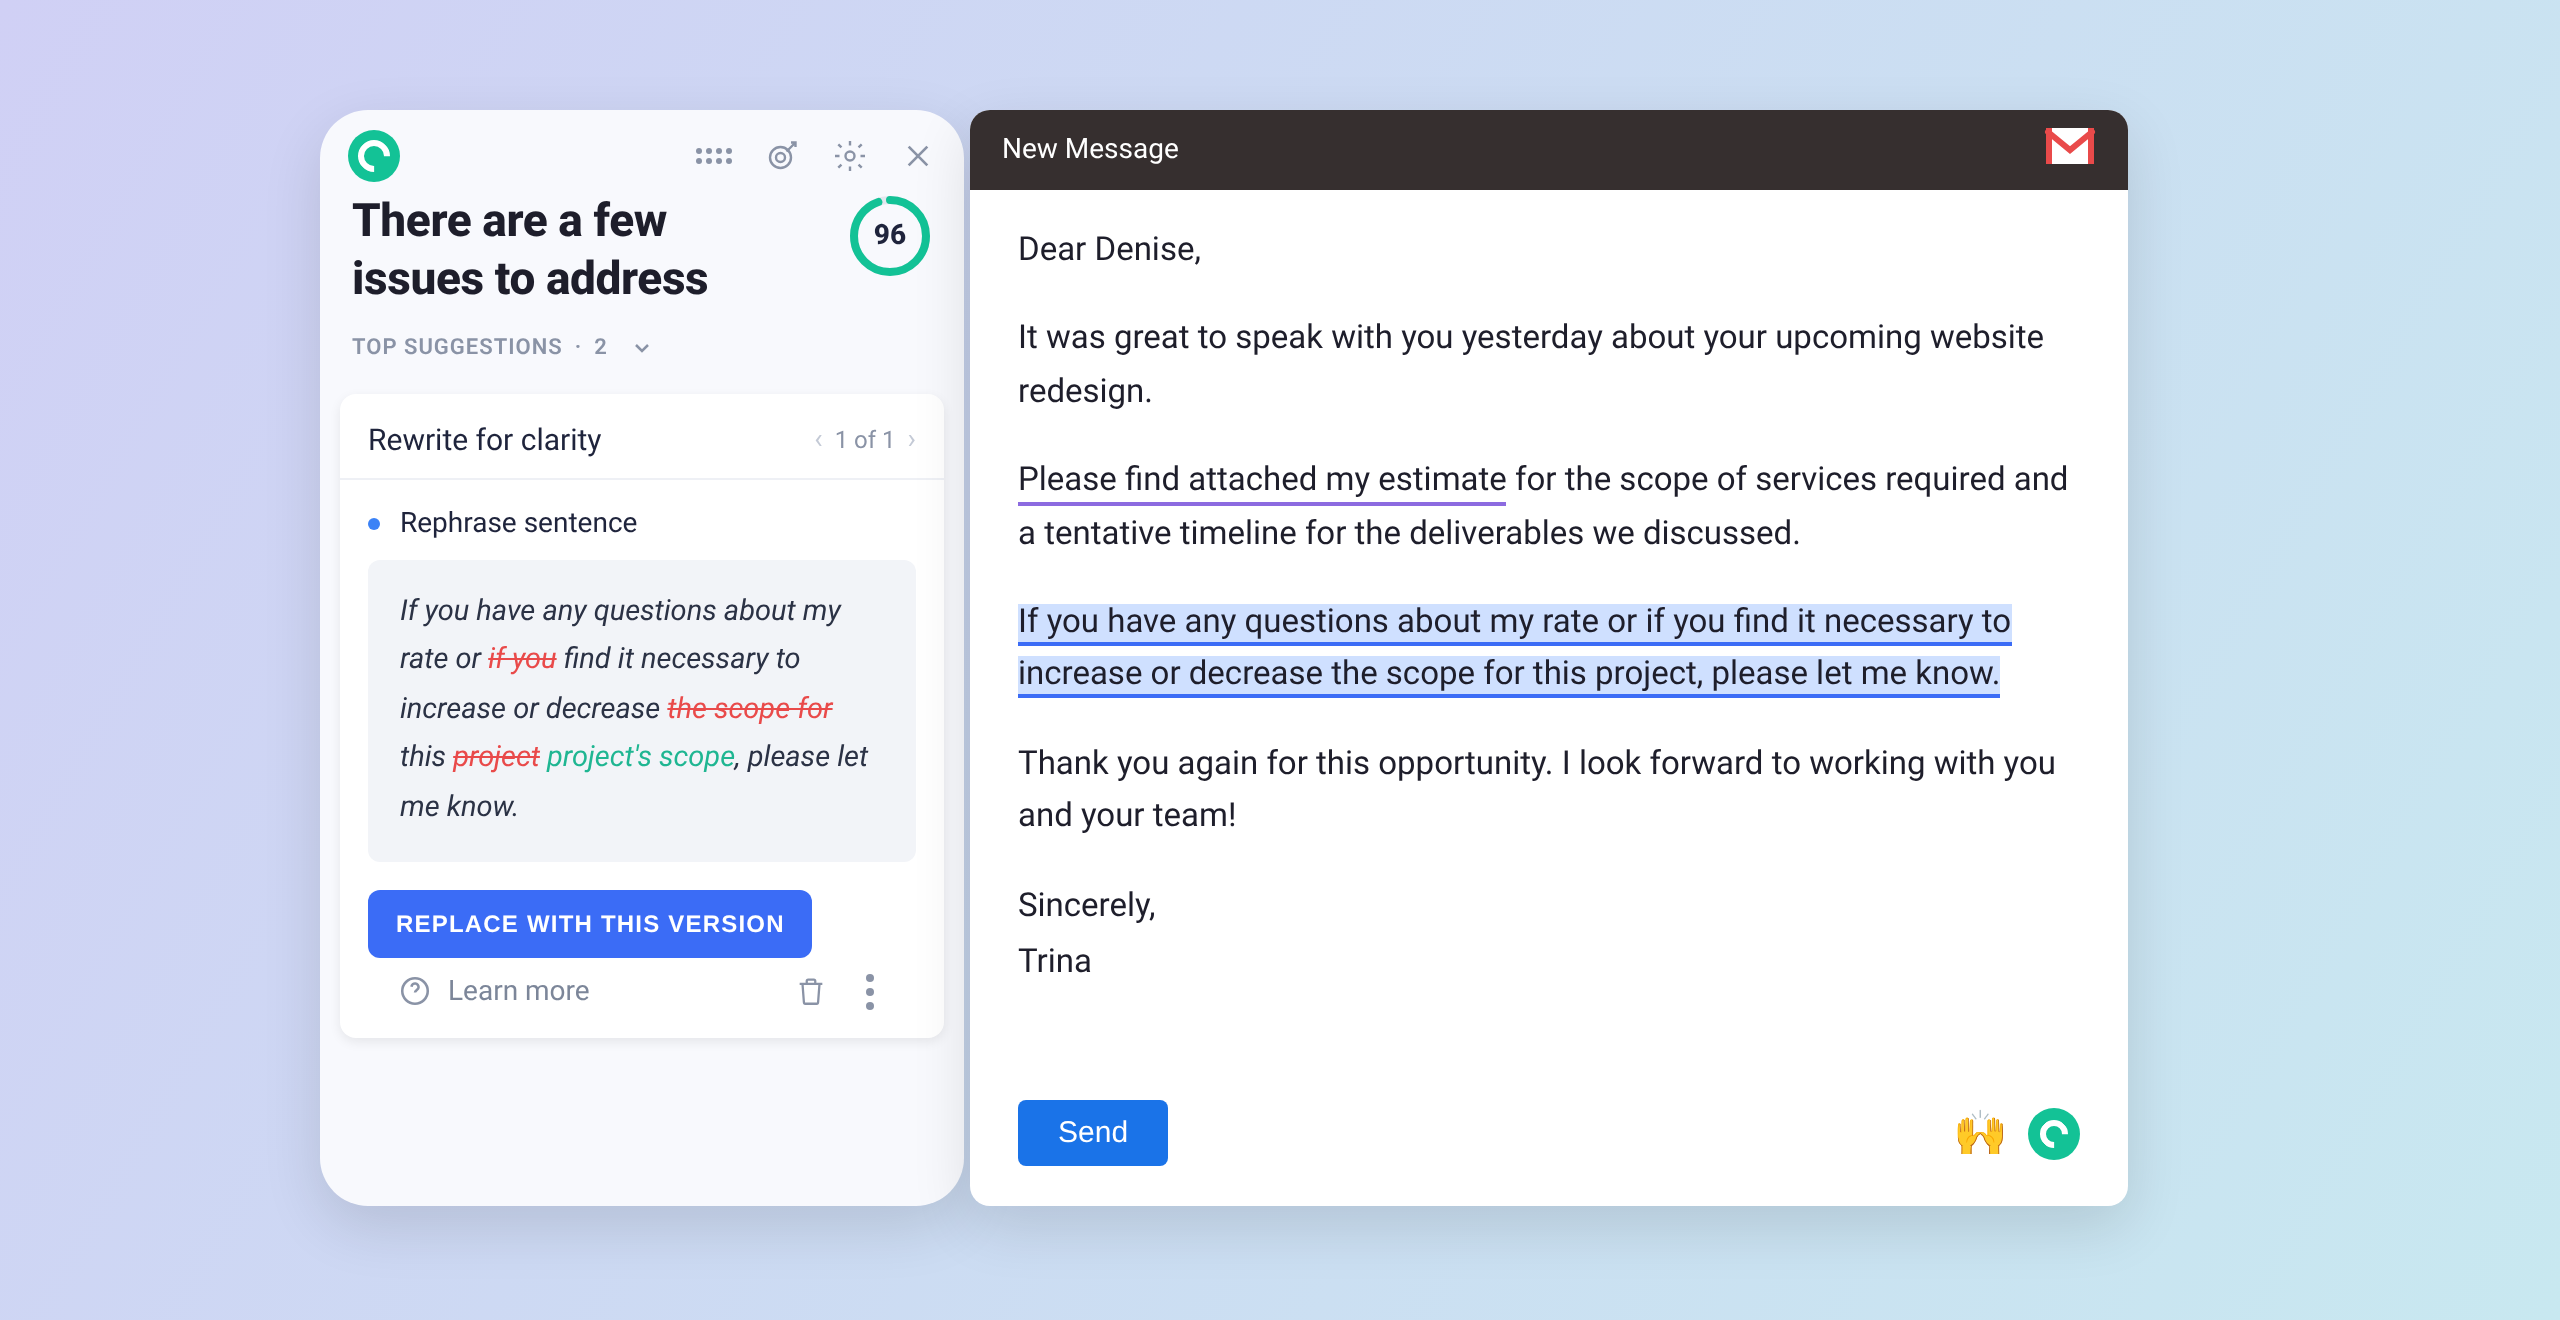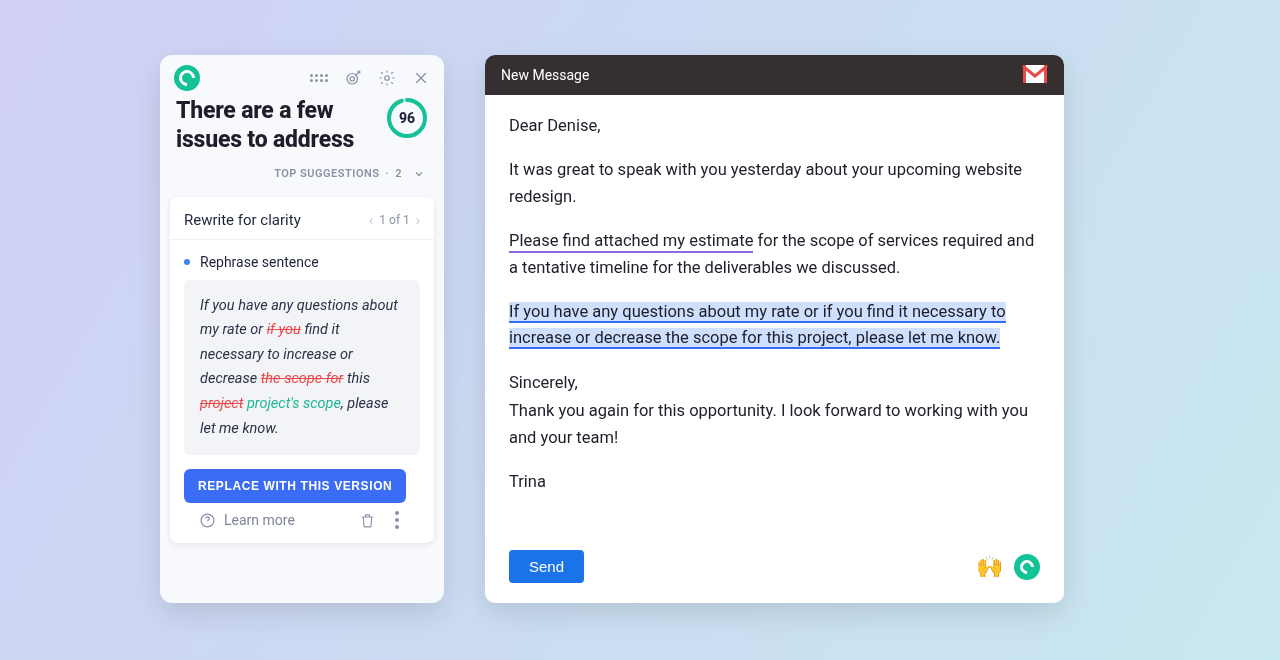--- a/index.html
+++ b/index.html
@@ -5,43 +5,43 @@
     * { box-sizing: border-box; margin: 0; padding: 0; }
     body {
       width: 1280px; height: 660px;
       background: linear-gradient(120deg, #d0d0f5, #c8e8f0);
       font-family: -apple-system, "Segoe UI", Roboto, Arial, sans-serif;
       position: relative; overflow: hidden;
       color: #1f243c;
     }
     .sidebar {
       position: absolute; left: 160px; top: 55px;
-      width: 284px; height: 548px;
-      background: #f8f9fd; border-radius: 12px;
+      width: 322px; height: 548px;
+      background: #f8f9fd; border-radius: 24px;
       box-shadow: 0 10px 30px rgba(0,0,0,0.12);
       display: flex; flex-direction: column;
     }
     .sb-top { display:flex; align-items:center; padding:10px 14px 0 14px; }
     .g-logo {
       width:26px; height:26px; border-radius:50%; background:#13c296;
       display:flex; align-items:center; justify-content:center;
     }
     .g-logo .arc {
       width:16px; height:16px; border:3px solid #fff; border-radius:50%;
       border-right-color: transparent; transform: rotate(45deg);
     }
     .sb-top-icons { margin-left:auto; display:flex; gap:16px; align-items:center; color:#8a93a6;}
     .icon { display:inline-flex; align-items:center; justify-content:center; width:18px; height:18px; }
     .dots4 { display:grid; grid-template-columns: repeat(4,3px); grid-template-rows:repeat(2,3px); gap:2px;}
     .dots4 span{background:#8a93a6; border-radius:50%;}
     .sb-header { padding: 6px 16px 0 16px; display:flex; align-items:flex-start;}
     .sb-title { font-size:23px; font-weight:800; line-height:1.25; letter-spacing:-0.2px; color:#1e1e2b;}
     .score-wrap { margin-left:auto; position:relative; width:42px; height:42px;}
     .score-num { position:absolute; inset:0; display:flex; align-items:center; justify-content:center; font-weight:800; font-size:14px;}
-    .sb-sub { padding: 10px 16px 6px; display:flex; align-items:center; font-size:11px; letter-spacing:0.5px; color:#8a93a6; font-weight:600;justify-content:flex-end;}
+    .sb-sub { padding: 10px 16px 6px; display:flex; align-items:center; font-size:11px; letter-spacing:0.5px; color:#8a93a6; font-weight:600;}
     .sb-sub .dot{margin:0 6px;}
     .card {
       margin: 8px 10px 10px; background:#fff; border-radius:8px;
       box-shadow: 0 2px 6px rgba(0,0,0,0.08);
       display:flex; flex-direction:column;
     }
     .card-head{ display:flex; align-items:center; padding:14px 14px 10px; border-bottom:1px solid #eef0f5;}
     .card-head h3{ font-size:15px; font-weight:400;}
     .pager{ margin-left:auto; display:flex; align-items:center; gap:6px; font-size:12px; color:#8a93a6;}
     .chev{font-size:14px; line-height:1; color:#c4cad6;}
@@ -216,22 +216,22 @@
         <rect x="2" y="2" width="6" height="36" fill="#e94a4a"></rect>
           <rect x="44" y="2" width="6" height="36" fill="#e94a4a"></rect>
       </svg>
     </span>
   </div>
   <div class="email-body">
     <p>Dear Denise,</p>
     <p>It was great to speak with you yesterday about your upcoming website redesign.</p>
     <p><span class="ul-purple">Please find attached my estimate</span><span> for the scope of services required and a tentative timeline for the deliverables we discussed.</span></p>
     <p><span class="hl-blue">If you have any questions about my rate or if you find it necessary to increase or decrease the scope for this project, please let me know.</span></p>
+    <p>Thank you again for this opportunity. I look forward to working with you and your team!</p>
     <p style="margin-bottom:2px">Sincerely,</p>
-    <p>Thank you again for this opportunity. I look forward to working with you and your team!</p>
     <p>Trina</p>
   </div>
   <div class="email-footer">
     <button class="send-btn">Send</button>
     <div class="rt">
       <span class="emoji">🙌</span>
       <div class="g-small">
           <div class="arc"></div>
         </div>
     </div>

